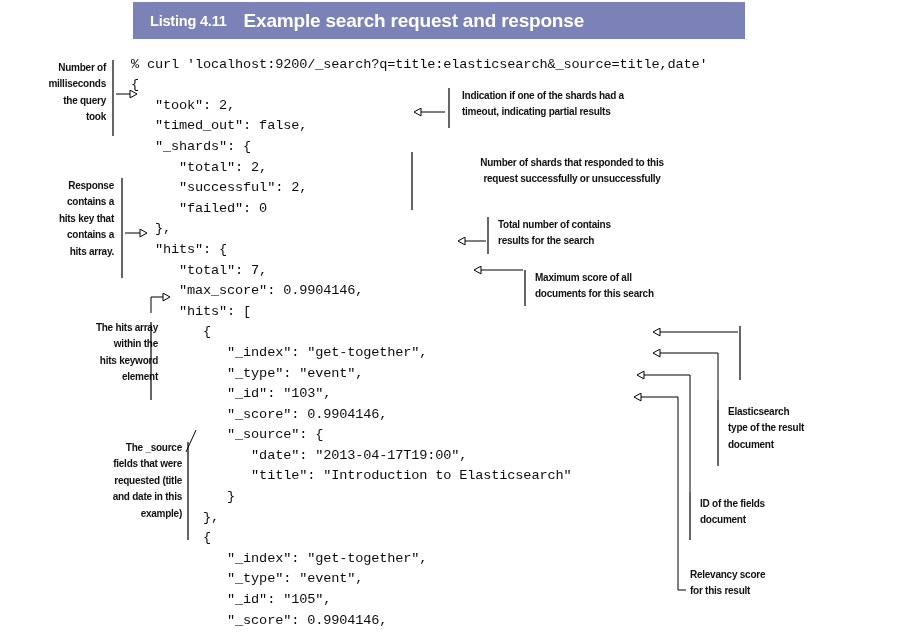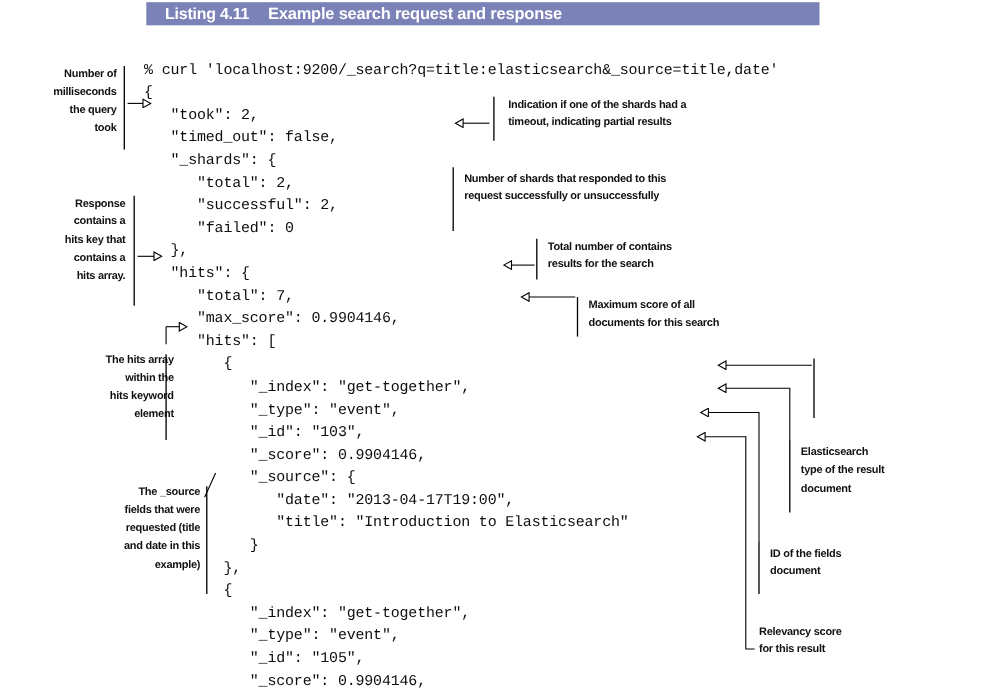--- a/index.html
+++ b/index.html
@@ -21,37 +21,37 @@
     width: 897px;
     height: 633px;
   }
 
   
   .listing-bar {
     position: absolute;
     left: 133px;
     top: 2px;
     width: 612px;
-    height: 21px;
+    height: 37px;
     background: #7b82b8;
     display: flex;
     align-items: center;
   }
   .listing-num {
     color: #ffffff;
     font-weight: bold;
     font-size: 14.5px;
     letter-spacing: -0.2px;
     margin-left: 17px;
     white-space: nowrap;
   }
   .listing-title {
     color: #ffffff;
     font-weight: bold;
-    font-size: 15px;
+    font-size: 19px;
     letter-spacing: -0.2px;
     margin-left: 17px;
     white-space: nowrap;
   }
 
   
   .code {
     position: absolute;
     left: 131px;
     top: 41px;
@@ -143,21 +143,21 @@
 
   <div class="anno right-align" style="left:62px; top:440px; width:120px;">The _source
 fields that were
 requested (title
 and date in this
 example)</div>
 
   <div class="anno left-align" style="left:462px; top:88px; width:270px;">Indication if one of the shards had a
 timeout, indicating partial results</div>
 
-  <div class="anno left-align" style="left:422px; top:155px; width:300px;">Number of shards that responded to this
+  <div class="anno left-align" style="left:422px; top:155px; width:300px;text-align:center;">Number of shards that responded to this
 request successfully or unsuccessfully</div>
 
   <div class="anno left-align" style="left:498px; top:217px; width:240px;">Total number of contains
 results for the search</div>
 
   <div class="anno left-align" style="left:535px; top:270px; width:230px;">Maximum score of all
 documents for this search</div>
 
 
   <div class="anno left-align" style="left:728px; top:404px; width:160px;">Elasticsearch

